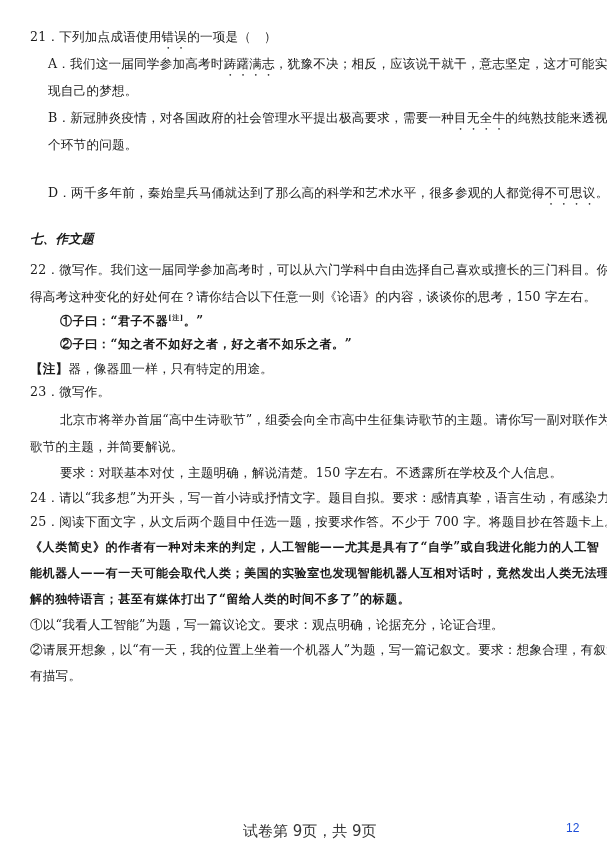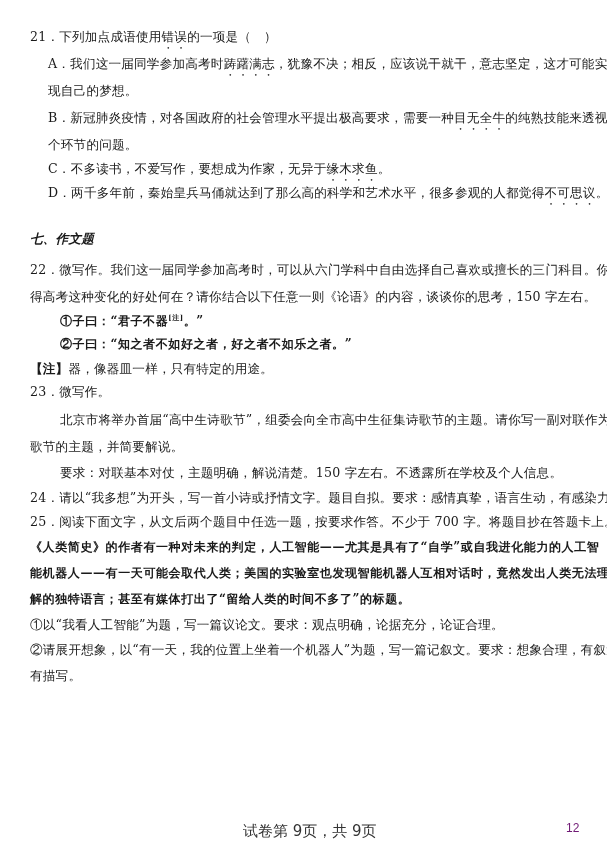--- a/index.html
+++ b/index.html
@@ -22,21 +22,21 @@
       text-emphasis-position: under; -webkit-text-emphasis-position: under;
       text-emphasis-color: #333;
     }
     .sup { font-size: 7px; vertical-align: super; }
     .footer-center {
       position: absolute; top: 822px; left: 243px; font-size: 15px;
       font-family: "DejaVu Sans", "Liberation Sans", sans-serif; color: #333;
     }
     .page-num {
       position: absolute; top: 821px; left: 566px; font-size: 12px;
-      font-family: "Liberation Sans", sans-serif; color: #701a75;
+      font-family: "Liberation Sans", sans-serif; color: #1d4ed8;
     }
   </style>
 </head>
 <body>
 
 <div class="page">
 
   <div class="line" style="top:29px;">
     <span>21．下列加点成语使用</span><span class="em">错误</span><span>的一项是（　）</span>
   </div>
@@ -44,23 +44,20 @@
   <div class="line ind1" style="top:56px;">
     <span>A．我们这一届同学参加高考时</span><span class="em">踌躇满志</span><span>，犹豫不决；相反，应该说干就干，意志坚定，这才可能实</span>
   </div>
   <div class="line ind1" style="top:83px;">现自己的梦想。</div>
 
   <div class="line ind1" style="top:110px;">
     <span>B．新冠肺炎疫情，对各国政府的社会管理水平提出极高要求，需要一种</span><span class="em">目无全牛</span><span>的纯熟技能来透视各</span>
   </div>
   <div class="line ind1" style="top:137px;">个环节的问题。</div>
 
-  <div class="line ind1" style="top:161px;">
-    <span>C．不多读书，不爱写作，要想成为作家，无异于</span><span class="em">缘木求鱼</span><span>。</span>
-  </div>
 
   <div class="line ind1" style="top:185px;">
     <span>D．两千多年前，秦始皇兵马俑就达到了那么高的科学和艺术水平，很多参观的人都觉得</span><span class="em">不可思议</span><span>。</span>
   </div>
 
   <div class="line bold" style="top:231px;font-style:italic;">七、作文题</div>
 
   <div class="line" style="top:262px;">22．微写作。我们这一届同学参加高考时，可以从六门学科中自由选择自己喜欢或擅长的三门科目。你觉</div>
   <div class="line" style="top:289px;">得高考这种变化的好处何在？请你结合以下任意一则《论语》的内容，谈谈你的思考，150 字左右。</div>
 

